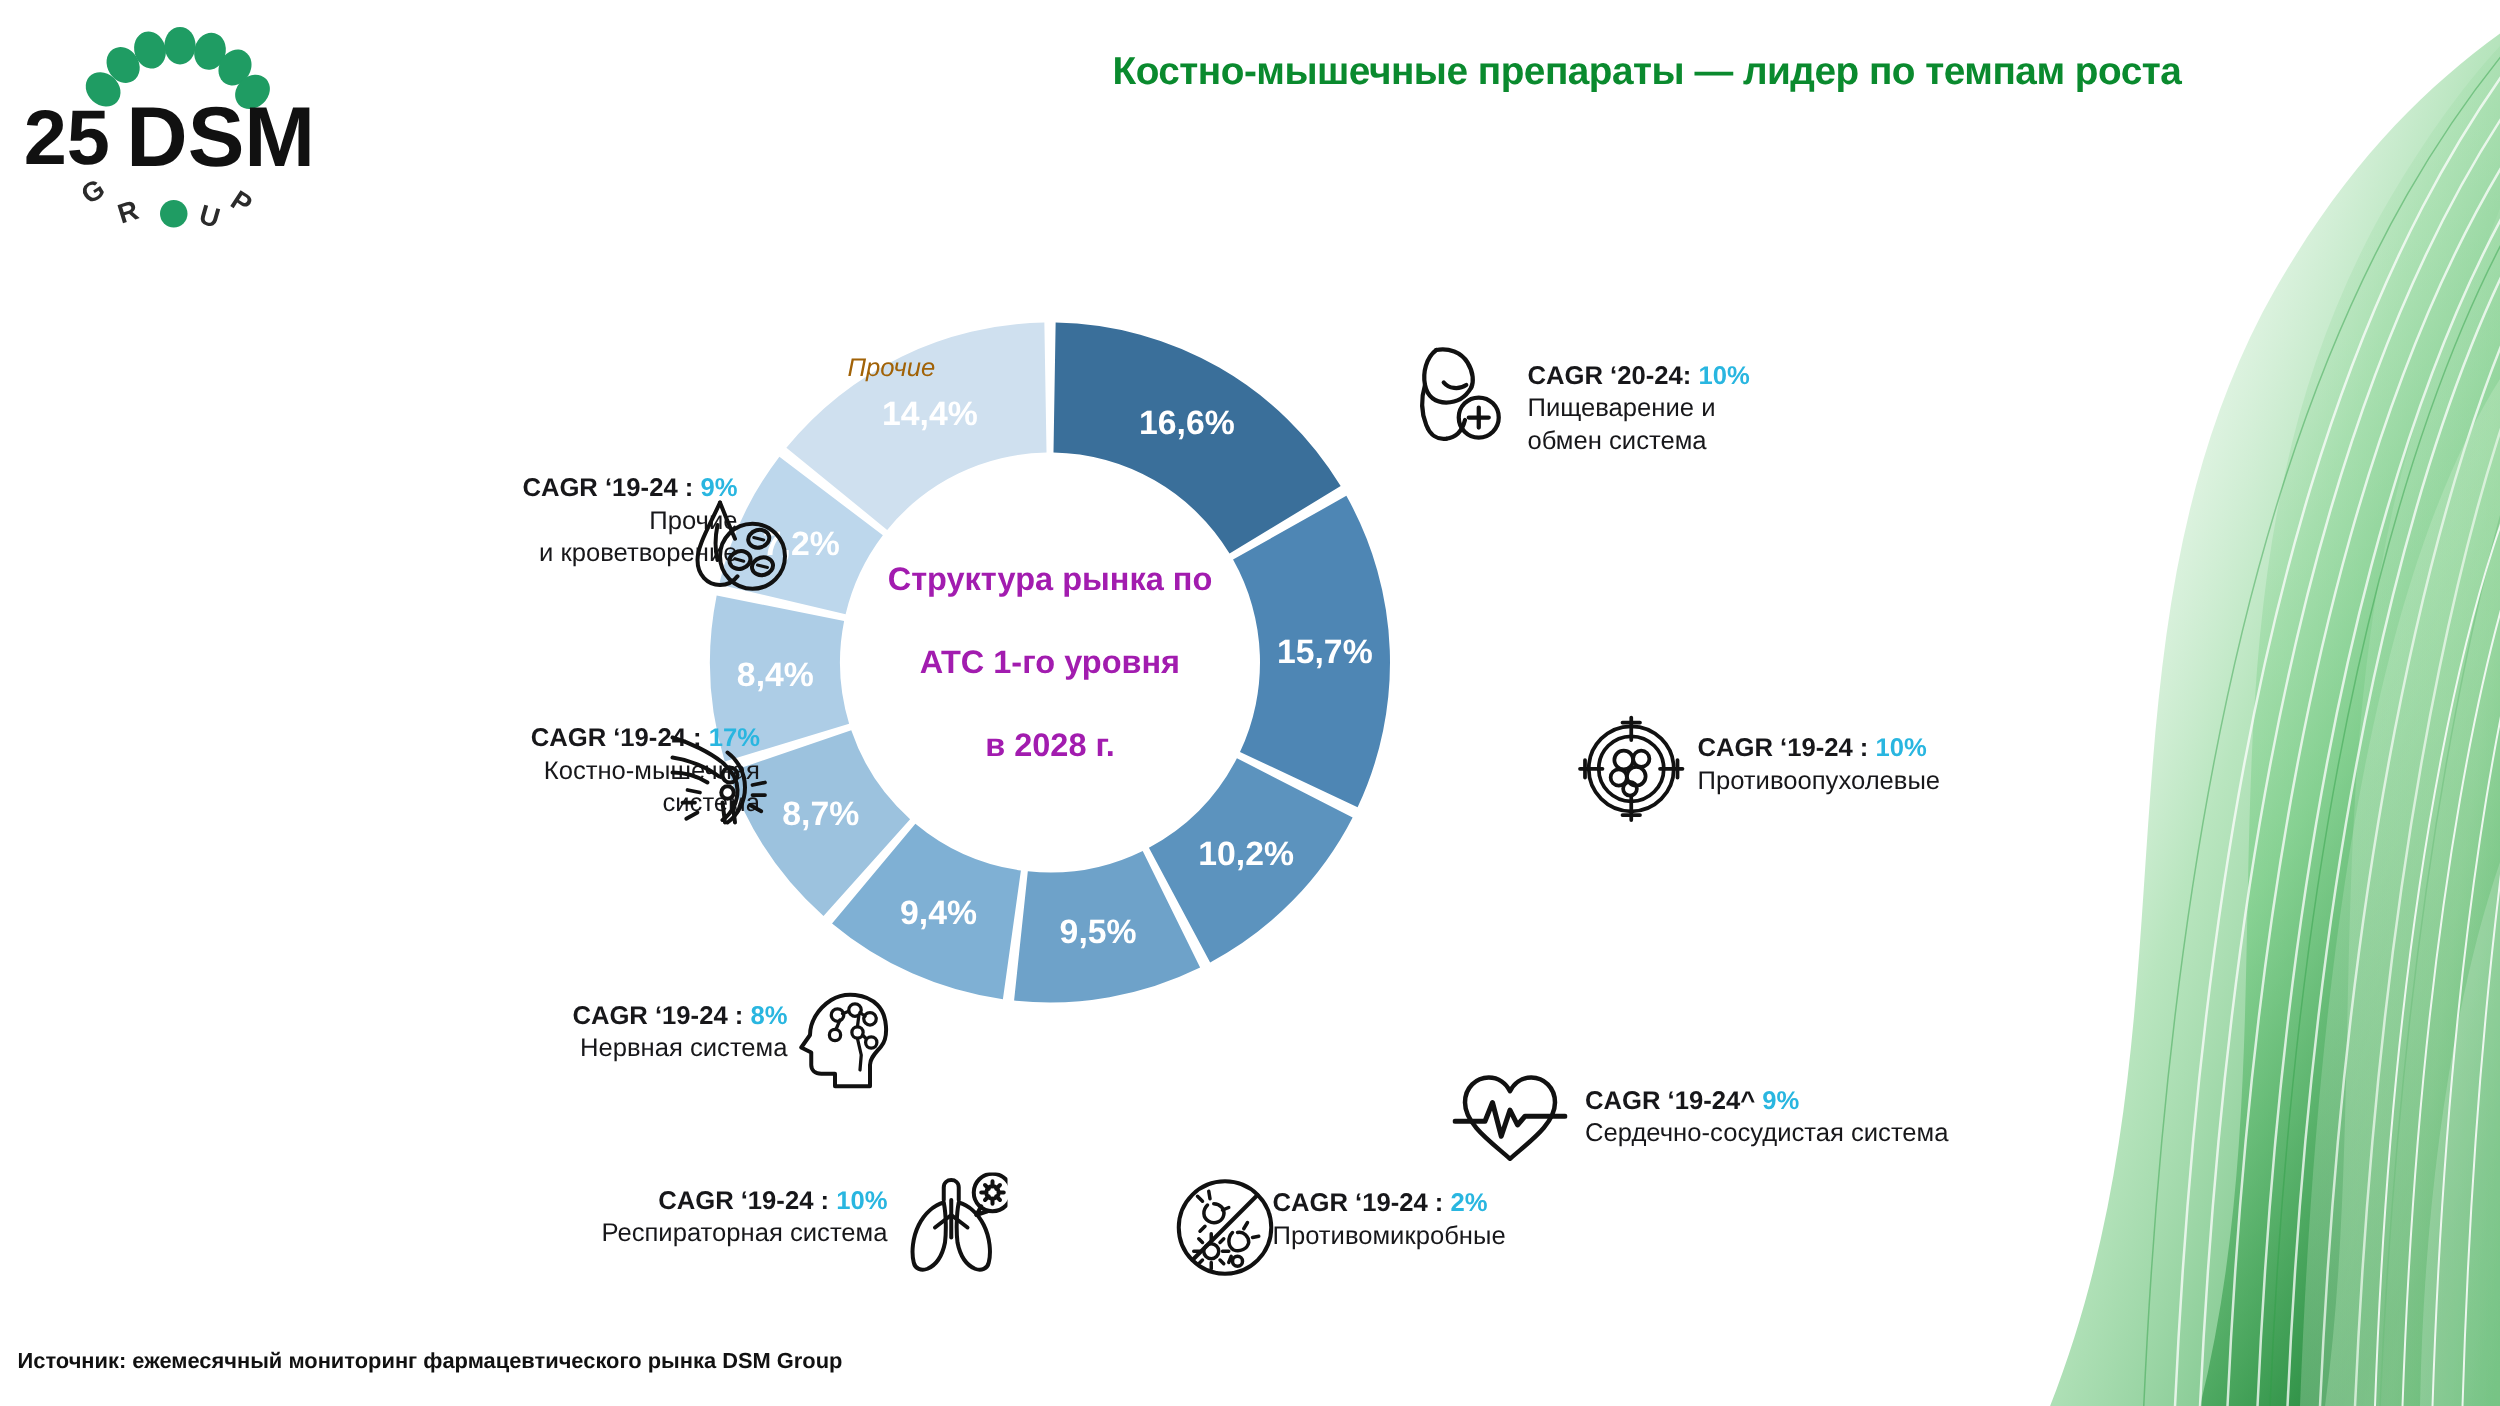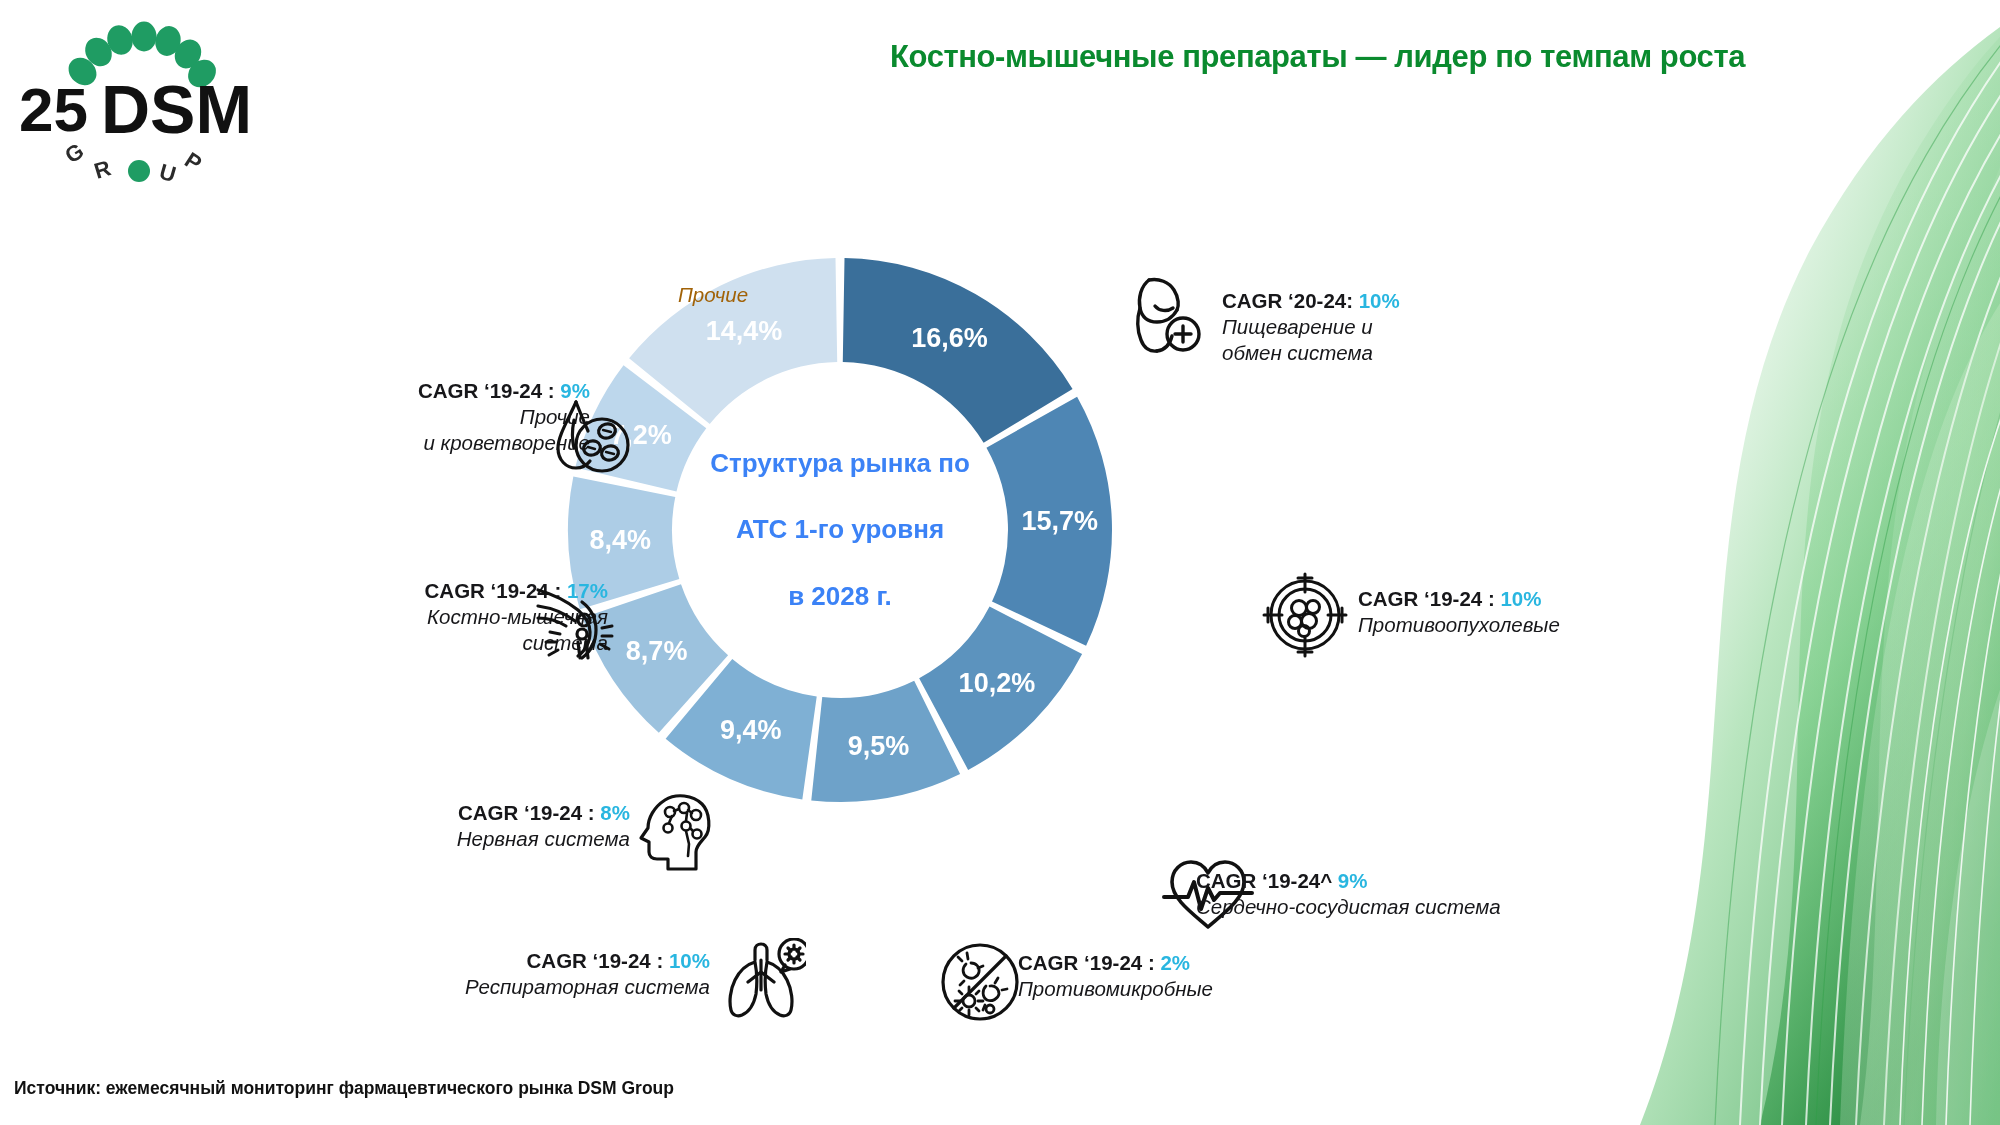--- a/index.html
+++ b/index.html
@@ -30,29 +30,29 @@
   .chart-wrap svg{display:block;}
   .slice-label{
     fill:#ffffff;font-family:"Liberation Sans","DejaVu Sans",sans-serif;
     font-size:27px;font-weight:bold;text-anchor:middle;dominant-baseline:middle;
   }
   .center-text{
     position:absolute;left:560px;top:250px;width:560px;height:560px;
     display:flex;align-items:center;justify-content:center;
   }
   .center-text span{
-    color:#3b82f6;font-weight:bold;font-size:26px;line-height:1.28;text-align:center;
+    color:#a21caf;font-weight:bold;font-size:26px;line-height:1.28;text-align:center;
     display:block;
   }
 
   
   .callout{position:absolute;font-size:20px;line-height:1.26;color:#111;}
   .callout .cagr{font-weight:bold;font-size:20.5px;color:#17171a;white-space:nowrap;}
   .callout .cagr .pct{color:#29b6e0;font-weight:bold;}
-  .callout .nm{font-style:italic;font-size:20.5px;color:#17171a;}
+  .callout .nm{font-size:20.5px;color:#17171a;}
   .callout.right{text-align:left;}
   .callout.left{text-align:right;}
   .ico{position:absolute;}
   .ico svg{display:block;}
 
   
   .other-label{
     position:absolute;left:678px;top:283px;font-style:italic;font-size:20.5px;color:#a16207;
   }
 
@@ -217,21 +217,21 @@
   </div>
   <div class="nm">Противоопухолевые</div>
 </div>
 
 <div class="ico" style="left:1162px;top:855px;">
   <svg width="92" height="78" viewBox="0 0 92 78" fill="none" stroke="#111" stroke-width="3.6" stroke-linecap="round" stroke-linejoin="round">
     <path d="M46 72 C30 58 10 44 10 27 C10 15 19 7 29 7 C37 7 43 12 46 18 C49 12 55 7 63 7 C73 7 82 15 82 27 C82 44 62 58 46 72 Z"></path>
     <path d="M2 42 H26 L32 27 L39 54 L46 33 L52 45 L58 38 H90" stroke-width="4"></path>
   </svg>
 </div>
-<div class="callout right" style="left:1196px;top:868px;">
+<div class="callout right" style="left:1268px;top:868px;">
   <div class="cagr">
     <span>CAGR ‘19-24^</span>
     <span class="pct">9%</span>
   </div>
   <div class="nm">Сердечно-сосудистая система</div>
 </div>
 
 <div class="ico" style="left:938px;top:940px;">
   <svg width="84" height="84" viewBox="0 0 84 84" fill="none" stroke="#111" stroke-width="3.2" stroke-linecap="round">
     <circle cx="42" cy="42" r="37"></circle>

